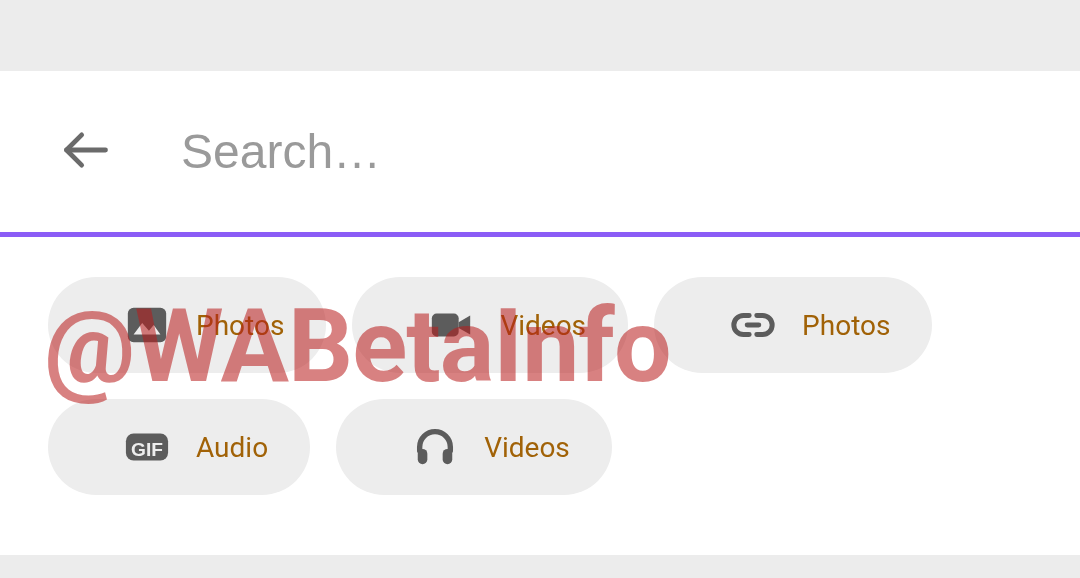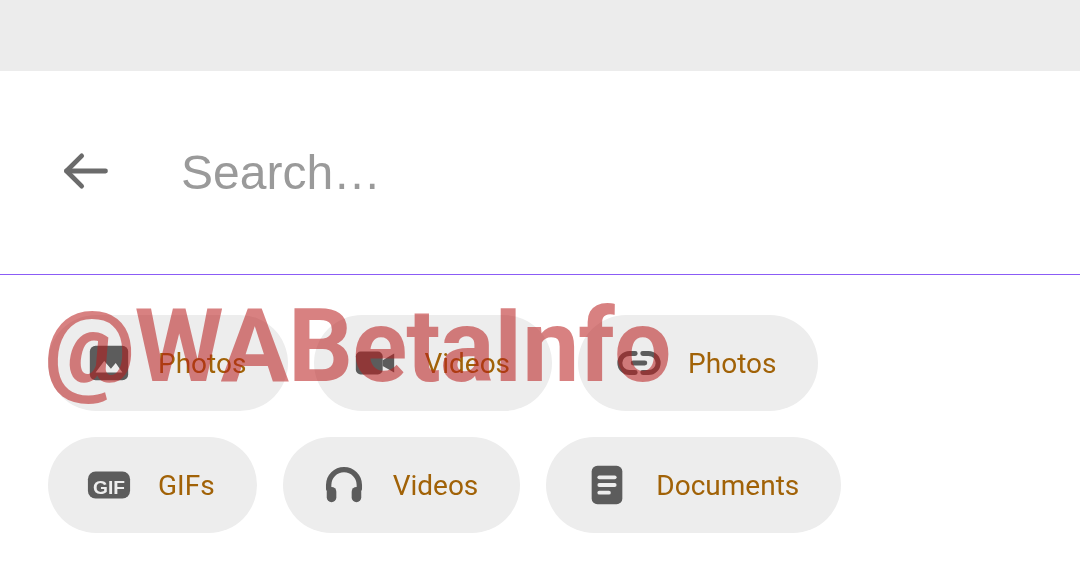--- a/index.html
+++ b/index.html
@@ -13,26 +13,26 @@
       font-family: -apple-system, BlinkMacSystemFont, 'Segoe UI', Roboto, Helvetica, Arial, sans-serif;
       background: #ececec;
       overflow: hidden;
       position: relative;
     }
     .top-spacer {
       height: 71px;
       background: #ececec;
     }
     .search-bar {
-      height: 204px;
+      height: 166px;
       background: #ffffff;
       display: flex;
       align-items: center;
       padding-left: 58px;
-      border-bottom: 1px solid #8b5cf6;
+      border-bottom: 5px solid #8b5cf6;
     }
     .back-button {
       width: 55px;
       height: 55px;
       display: flex;
       align-items: center;
       justify-content: center;
       cursor: pointer;
       flex-shrink: 0;
     }
@@ -70,20 +70,21 @@
       cursor: pointer;
       gap: 26px;
     }
     .chip .icon {
       width: 46px;
       height: 46px;
       display: flex;
       align-items: flex-end;
       justify-content: center;
       flex-shrink: 0;
+      margin-left: 38px;
     }
     .chip .icon svg {
       width: 46px;
       height: 46px;
     }
     .chip .label {
       font-size: 28px;
       color: #a16207;
       white-space: nowrap;
     }
@@ -151,41 +152,30 @@
     <span class="label">Photos</span>
   </div>
 
   <div class="chip">
     <span class="icon">
       <svg viewBox="0 0 24 24">
         <rect x="1" y="5" width="22" height="14" rx="4" fill="#5c5c5c"></rect>
         <text x="12" y="16.5" font-size="10" font-weight="700" fill="#ededed" text-anchor="middle" font-family="Arial">GIF</text>
       </svg>
     </span>
-    <span class="label">GIFs</span>
+    <span class="label">Audio</span>
   </div>
 
   <div class="chip">
     <span class="icon">
       <svg viewBox="0 0 24 24" fill="#5c5c5c">
         <path d="M4 14 V12 a8 8 0 0 1 16 0 v2" fill="none" stroke="#5c5c5c" stroke-width="2.8" stroke-linecap="round"></path>
         <rect x="3" y="13" width="5" height="8" rx="2.5"></rect>
         <rect x="16" y="13" width="5" height="8" rx="2.5"></rect>
       </svg>
     </span>
     <span class="label">Videos</span>
   </div>
 
-  <div class="chip">
-    <span class="icon">
-      <svg viewBox="0 0 24 24" fill="#5c5c5c">
-        <rect x="4" y="2" width="16" height="20" rx="3"></rect>
-        <line x1="8" y1="8" x2="16" y2="8" stroke="#ededed" stroke-width="2" stroke-linecap="round"></line>
-        <line x1="8" y1="12" x2="16" y2="12" stroke="#ededed" stroke-width="2" stroke-linecap="round"></line>
-        <line x1="8" y1="16" x2="13" y2="16" stroke="#ededed" stroke-width="2" stroke-linecap="round"></line>
-      </svg>
-    </span>
-    <span class="label">Documents</span>
-  </div>
 
 </div>
 
 <div class="watermark">@WABetaInfo</div>
 
 </body></html>

